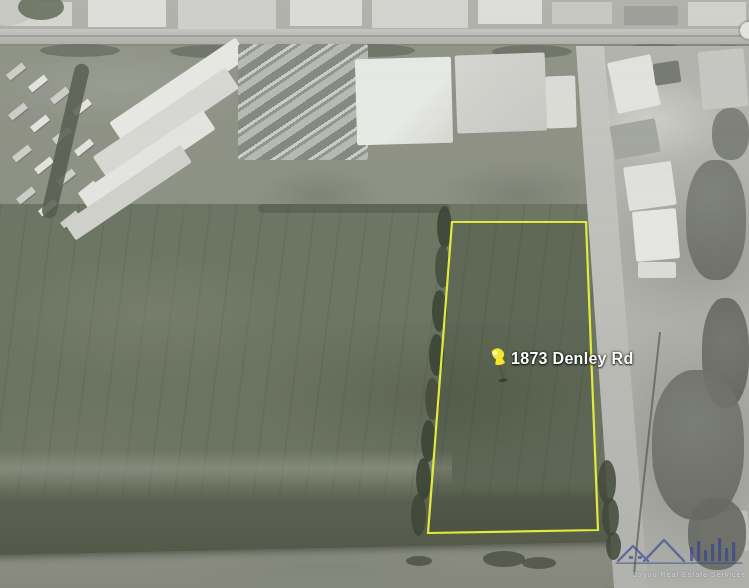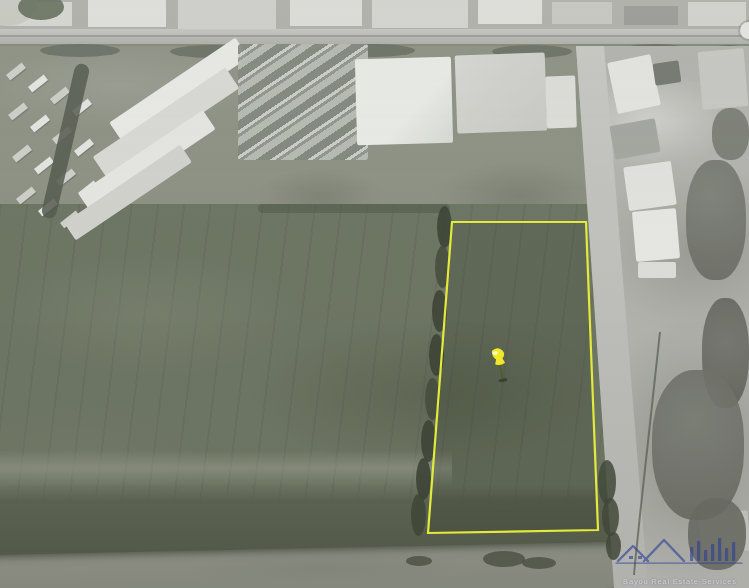--- a/index.html
+++ b/index.html
@@ -135,21 +135,21 @@
   .overlay{position:absolute;left:0;top:0;width:749px;height:588px;}
   .pin{position:absolute;left:489px;top:347px;width:22px;height:38px;transform:rotate(-8deg);}
   .addr{position:absolute;left:511px;top:349px;color:#fdfdfb;letter-spacing:.3px;
     font:700 16px/1.2 "Liberation Sans",sans-serif;
     text-shadow:0 0 3px rgba(0,0,0,.9),0 1px 2px rgba(0,0,0,.8);}
   .caption{position:absolute;left:36px;top:492px;color:#e6eadf;letter-spacing:.5px;
     font:300 29px/1.1 "Liberation Sans",sans-serif;text-shadow:0 1px 3px rgba(0,0,0,.35);}
   .wm{position:absolute;left:614px;top:536px;width:132px;text-align:center;opacity:.62;}
   .wmlogo{width:132px;height:30px;display:block;}
   .wmtext{font:400 7.5px/1 "Liberation Sans",sans-serif;color:#e6e9f5;letter-spacing:.8px;
-    margin-top:12px;text-shadow:0 0 2px rgba(30,40,90,.7);}
+    margin-top:5px;text-shadow:0 0 2px rgba(30,40,90,.7);text-align:right;}
 </style>
 </head>
 <body>
 
 <div class="scene">
   <div class="terrain">
     <div class="midband"></div>
     <div class="field"></div>
     <div class="fieldband"></div>
     <div class="scrub"></div>
@@ -247,20 +247,21 @@
   </svg>
 
   <svg class="pin" viewBox="0 0 22 38">
     <ellipse cx="12" cy="33.5" rx="4.5" ry="1.8" fill="rgba(30,35,22,.5)"></ellipse>
     <path d="M11 19 L12 32" stroke="#55572c" stroke-width="1.6" fill="none"></path>
     <g fill="#f2e82b">
       <path d="M5 3 Q11 -1.5 15.5 4 Q18.5 8 14.5 12 L16.5 16.5 Q11 19.5 6.5 16.5 L8 12 Q4 8 5 3 Z"></path>
     </g>
     <ellipse cx="8" cy="5.5" rx="2.6" ry="1.9" fill="rgba(255,255,215,.85)"></ellipse>
   </svg>
+  <div class="addr">1873 Denley Rd</div>
 
 
   <div class="wm">
     <svg class="wmlogo" viewBox="0 0 132 30">
       <g fill="none" stroke-width="2.4" stroke-linecap="round" stroke-linejoin="round" stroke="#2e3f96">
         <polyline points="4,25 19,10 34,25"></polyline>
         <polyline points="30,25 50,4 70,25"></polyline>
         <line x1="2" y1="27.2" x2="128" y2="27.2" stroke-width="1.2"></line>
       </g>
       <g fill="#2e3f96">

